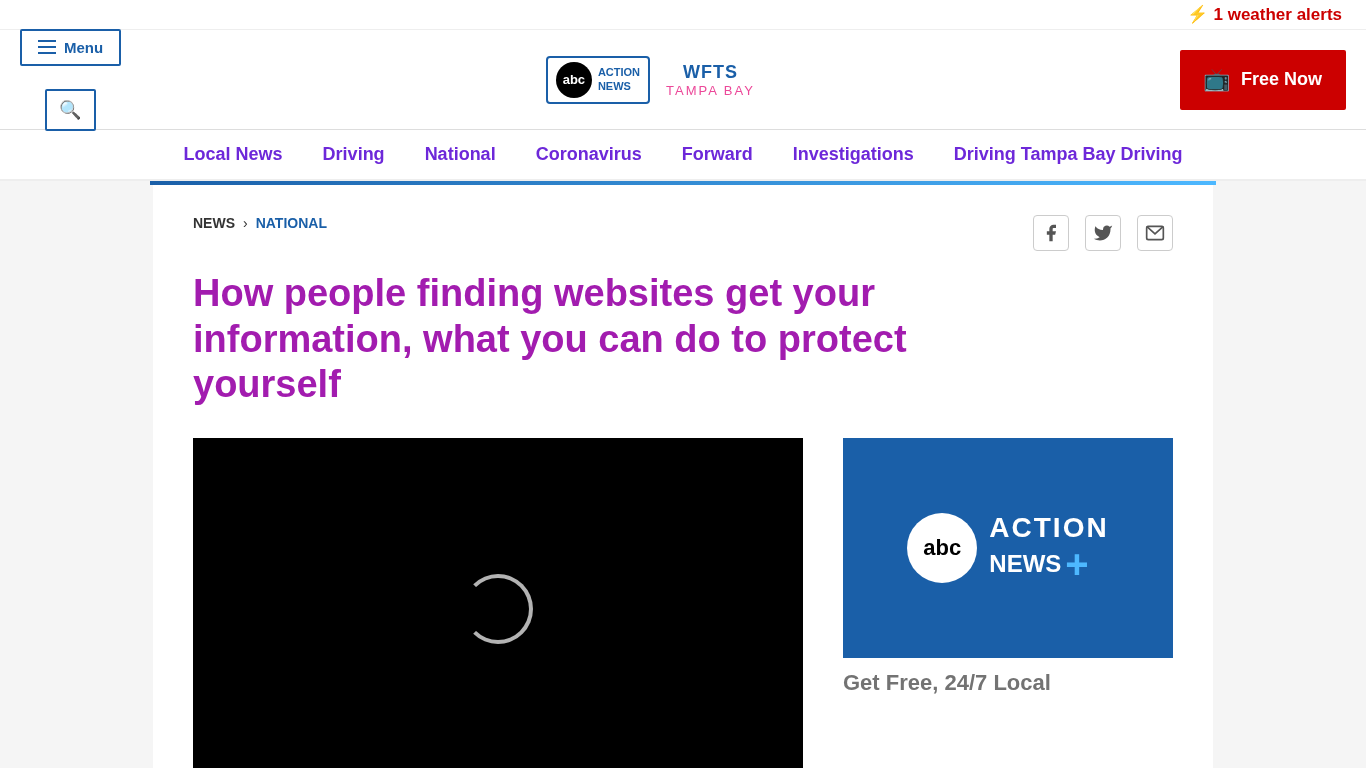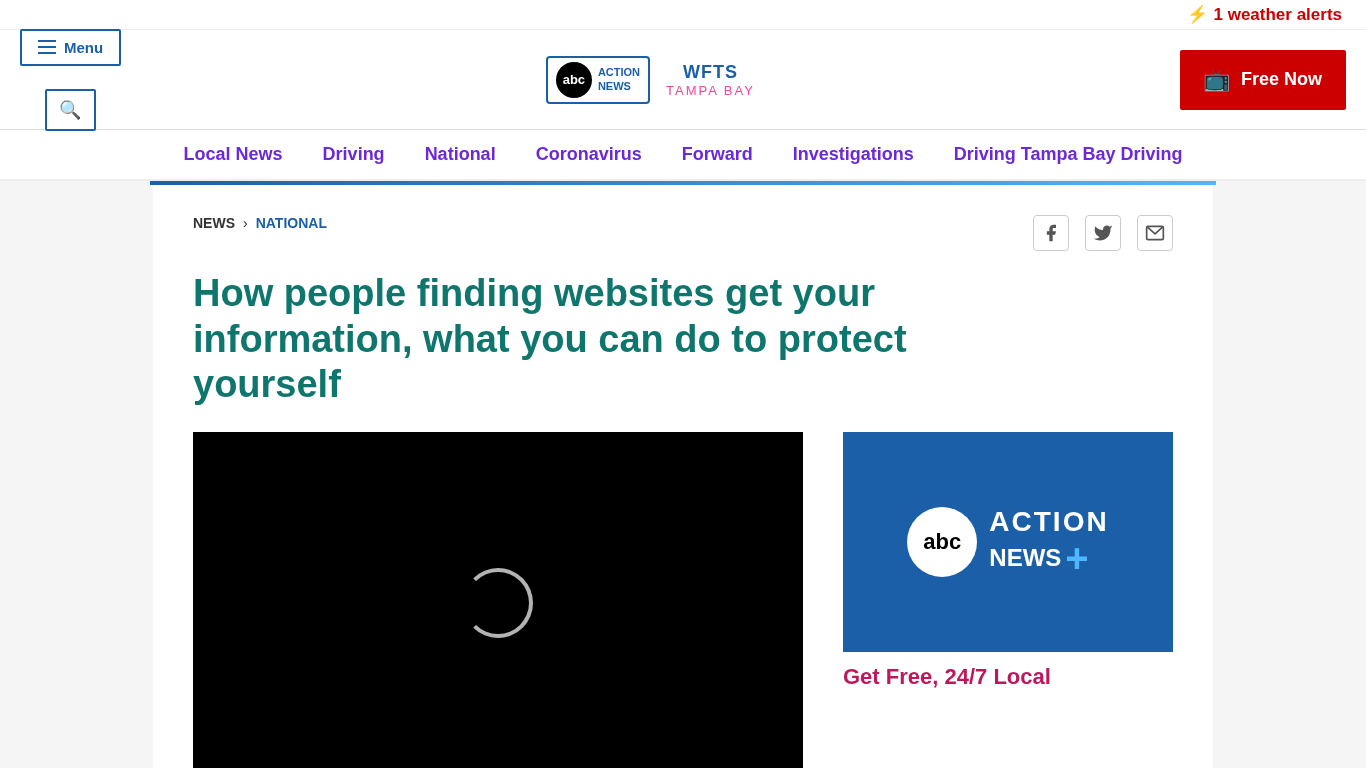--- a/index.html
+++ b/index.html
@@ -217,23 +217,23 @@
       font-size: 20px;
       cursor: pointer;
       border: 1px solid #ccc;
       border-radius: 4px;
     }
 
     
     .article-title {
       font-size: 38px;
       font-weight: 900;
-      color: #0f766e;
+      color: #a21caf;
       line-height: 1.2;
-      margin-bottom: 24px;
+      margin-bottom: 30px;
       max-width: 800px;
     }
 
     
     .content-grid {
       display: grid;
       grid-template-columns: 610px 1fr;
       gap: 40px;
     }
 
@@ -318,21 +318,21 @@
       height: 100%;
       justify-content: center;
       gap: 4px;
     }
     .banner-logo-row {
       display: flex;
       align-items: center;
       gap: 12px;
     }
     .get-free-text {
-      color: #be185d;
+      color: #737373;
       font-size: 22px;
       font-weight: bold;
       margin-top: 28px;
     }
   </style>
 </head>
 <body>
 
 <div class="weather-bar">
   <span>⚡</span>

